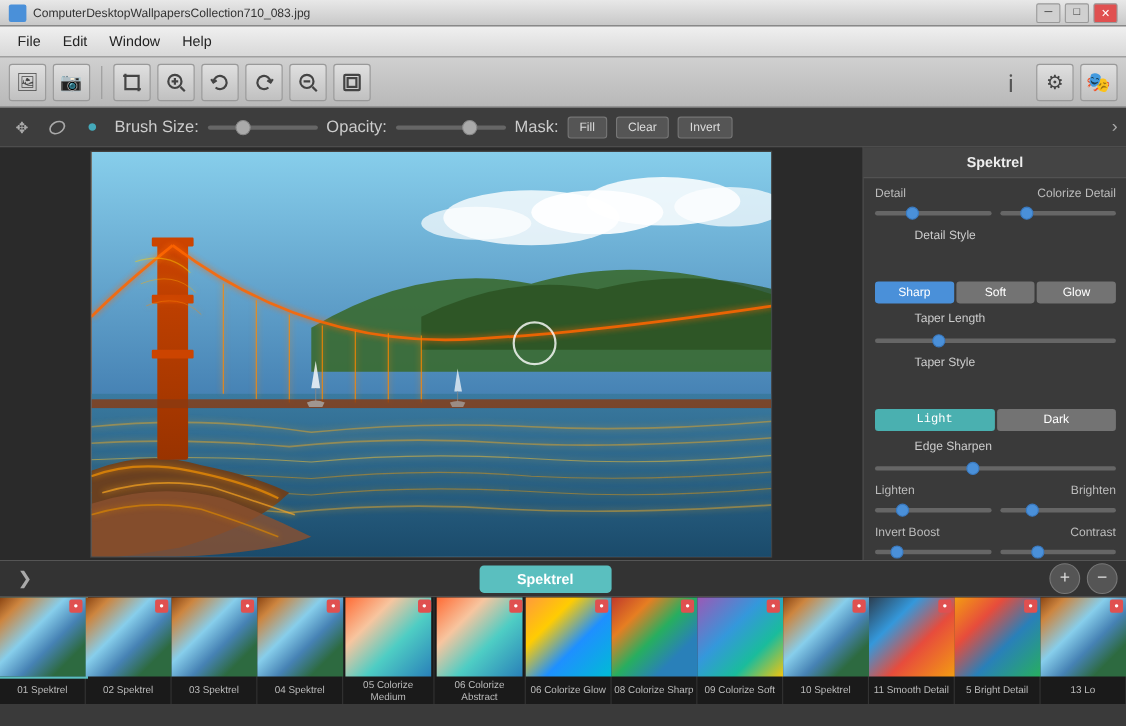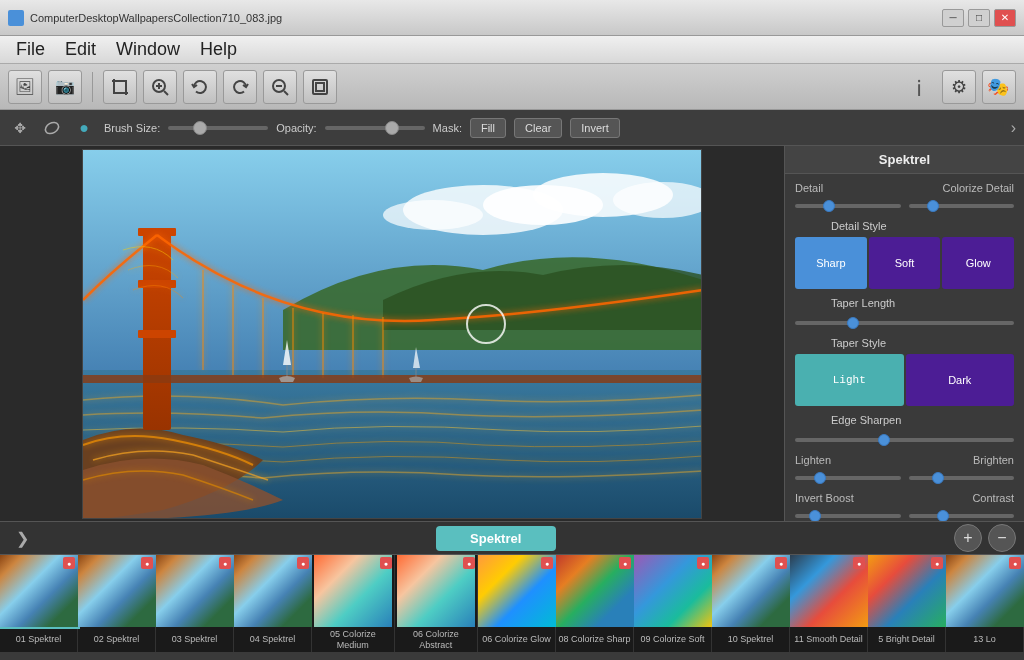--- a/index.html
+++ b/index.html
@@ -1,38 +1,38 @@
 <!DOCTYPE html>
 <html><head>
   <meta charset="utf-8">
   <style>
     * { box-sizing: border-box; margin: 0; padding: 0; }
     body { font-family: Arial, sans-serif; font-size: 12px; background: #3a3a3a; color: #fff; width: 1024px; height: 660px; overflow: hidden; }
 
     
-    #title-bar { background: linear-gradient(to bottom, #e8e8e8, #c8c8c8); height: 36px; display: flex; align-items: center; padding: 0 8px; gap: 6px; border-bottom: 1px solid #999; }
+    #title-bar { background: linear-gradient(to bottom, #e8e8e8, #c8c8c8); height: 24px; display: flex; align-items: center; padding: 0 8px; gap: 6px; border-bottom: 1px solid #999; }
     #title-bar .app-icon { width: 16px; height: 16px; background: #4a90d9; border-radius: 2px; flex-shrink: 0; }
     #title-bar .title-text { font-size: 11px; color: #333; flex: 1; }
     #title-bar .win-controls { display: flex; gap: 4px; }
     #title-bar .win-btn { width: 22px; height: 18px; border: 1px solid #999; border-radius: 2px; cursor: pointer; display: flex; align-items: center; justify-content: center; font-size: 10px; background: #d0d0d0; color: #333; }
     #title-bar .win-btn.close { background: #e05050; color: white; }
 
     
     #menu-bar { background: linear-gradient(to bottom, #f0f0f0, #d8d8d8); height: 28px; display: flex; align-items: center; padding: 0 6px; border-bottom: 1px solid #aaa; }
-    #menu-bar .menu-item { padding: 4px 10px; font-size: 18px; color: #222; cursor: pointer; }
+    #menu-bar .menu-item { padding: 4px 10px; font-size: 13px; color: #222; cursor: pointer; }
 
     
     #toolbar { background: linear-gradient(to bottom, #d0d0d0, #b8b8b8); height: 46px; display: flex; align-items: center; padding: 0 8px; gap: 6px; border-bottom: 1px solid #999; }
     .tool-btn { width: 34px; height: 34px; background: linear-gradient(to bottom, #e0e0e0, #c0c0c0); border: 1px solid #999; border-radius: 3px; display: flex; align-items: center; justify-content: center; cursor: pointer; font-size: 16px; color: #444; }
     .tool-separator { width: 1px; height: 30px; background: #999; margin: 0 4px; }
 
     
     #brush-bar { background: #3d3d3d; height: 36px; display: flex; align-items: center; padding: 0 8px; gap: 8px; border-bottom: 1px solid #555; }
     .brush-tool { width: 24px; height: 24px; display: flex; align-items: center; justify-content: center; cursor: pointer; font-size: 14px; color: #aaa; }
-    .brush-label { color: #ccc; font-size: 11px; }
+    .brush-label { color: #ccc; font-size: 15px; }
     .brush-slider { -webkit-appearance: none; appearance: none; width: 100px; height: 4px; border-radius: 2px; background: #666; outline: none; }
     .brush-slider::-webkit-slider-thumb { -webkit-appearance: none; width: 14px; height: 14px; border-radius: 50%; background: #aaa; cursor: pointer; border: 1px solid #888; }
     .mask-btn { padding: 3px 10px; background: #555; border: 1px solid #777; border-radius: 3px; color: #ddd; cursor: pointer; font-size: 11px; }
     .brush-arrow { color: #aaa; font-size: 16px; cursor: pointer; margin-left: auto; }
 
     
     #main { display: flex; height: 375px; }
 
     
     #canvas-area { flex: 1; background: #2a2a2a; position: relative; overflow: hidden; display: flex; align-items: center; justify-content: center; }
@@ -49,23 +49,23 @@
     #panel-content { flex: 1; overflow-y: auto; padding: 8px 10px; }
     .panel-row { margin-bottom: 8px; }
     .panel-row-labels { display: flex; justify-content: space-between; color: #bbb; font-size: 11px; margin-bottom: 3px; }
     .panel-slider { -webkit-appearance: none; appearance: none; width: 100%; height: 4px; border-radius: 2px; background: #666; outline: none; margin-bottom: 4px; }
     .panel-slider::-webkit-slider-thumb { -webkit-appearance: none; width: 12px; height: 12px; border-radius: 50%; background: #4a90d9; cursor: pointer; border: 1px solid #3a7ac0; }
     .half-sliders { display: flex; gap: 8px; }
     .half-sliders .half { flex: 1; }
     .half-sliders .half .panel-slider { width: 100%; }
     .section-label { color: #ccc; font-size: 11px; margin-bottom: 5px; margin-left: 36px; }
     .btn-group { display: flex; gap: 2px; margin-bottom: 8px; }
-    .style-btn { flex: 1; padding: 20px 0; border: none; border-radius: 3px; cursor: pointer; font-size: 11px; color: white; }
+    .style-btn { flex: 1; padding: 4px 0; border: none; border-radius: 3px; cursor: pointer; font-size: 11px; color: white; margin-top: 31px; }
     .style-btn.active { background: #4a90d9; }
-    .style-btn.inactive { background: #4c1d95; }
+    .style-btn.inactive { background: #737373; }
 
     
     #tab-bar { background: #333; height: 34px; display: flex; align-items: center; padding: 0 8px; border-top: 1px solid #555; border-bottom: 1px solid #555; }
     .tab-arrow { color: #aaa; font-size: 16px; cursor: pointer; padding: 0 8px; }
     .tab-label { flex: 1; text-align: center; background: #5abfbf; padding: 5px 20px; border-radius: 4px; color: white; font-size: 13px; font-weight: bold; cursor: pointer; max-width: 120px; margin: 0 auto; }
     .tab-controls { display: flex; gap: 6px; }
     .tab-ctrl-btn { width: 28px; height: 28px; background: #555; border: 1px solid #777; border-radius: 50%; display: flex; align-items: center; justify-content: center; cursor: pointer; font-size: 16px; color: #ddd; }
 
     
     #filmstrip { height: 97px; background: #1a1a1a; display: flex; overflow: hidden; }

